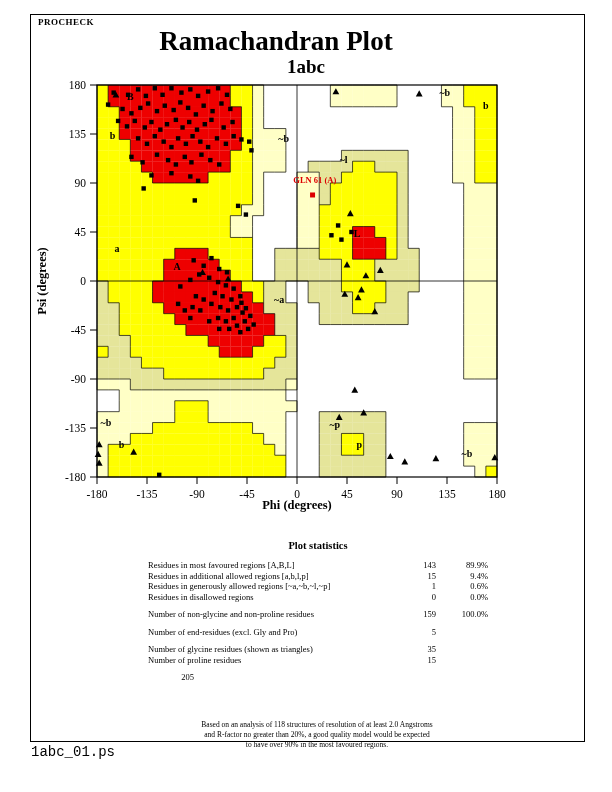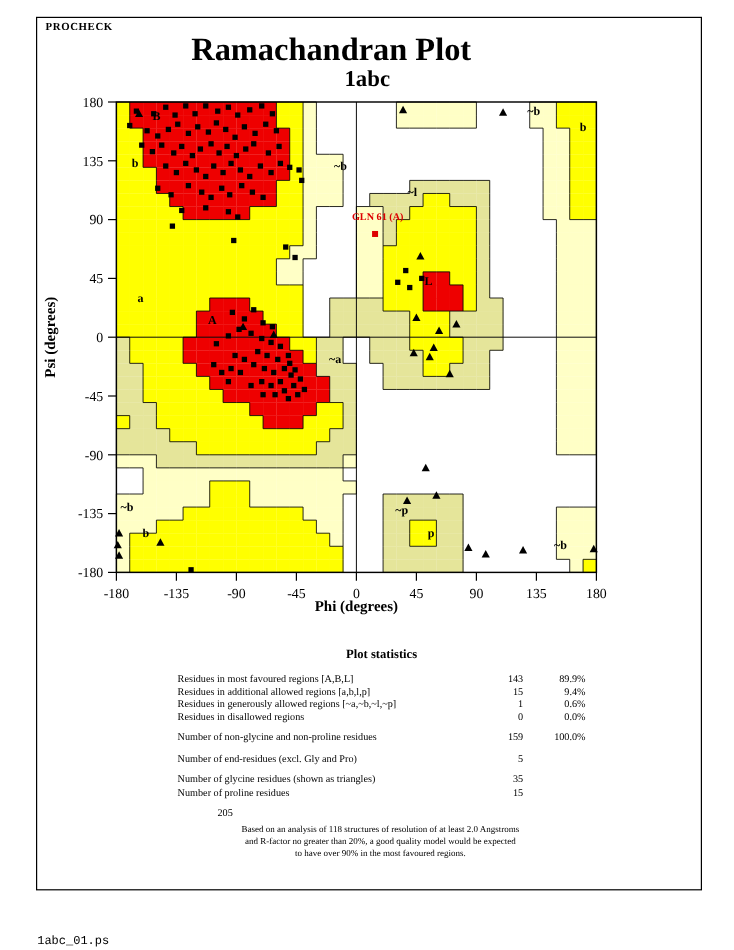--- a/index.html
+++ b/index.html
@@ -13,23 +13,23 @@
   .subtitle{position:absolute;left:0;top:56px;width:612px;text-align:center;
        font-size:19px;font-weight:bold;}
   .plot-svg{position:absolute;left:30px;top:60px;}
   .stats{position:absolute;left:148px;top:528px;width:340px;font-size:8.5px;margin-top:12px;}
   .stats-title{text-align:center;font-weight:bold;font-size:10.5px;margin-bottom:9px;}
   .stat-row{display:flex;line-height:10.5px;}
   .stat-row .lbl{flex:1;}
   .stat-row .val{width:46px;text-align:right;}
   .stat-row .pct{width:52px;text-align:right;}
   .gap{height:7px;}
-  .footnote{position:absolute;left:100px;top:686px;width:434px;text-align:center;
+  .footnote{position:absolute;left:100px;top:720px;width:434px;text-align:center;
        font-size:7.5px;line-height:10px;}
-  .filename{position:absolute;left:31px;top:780px;font-size:10px;font-family:"Liberation Mono","DejaVu Sans Mono",monospace;}
+  .filename{position:absolute;left:31px;top:744px;font-size:14px;font-family:"Liberation Mono","DejaVu Sans Mono",monospace;}
 </style>
 </head>
 <body>
 
 <div class="page-border"></div>
 <div class="procheck">PROCHECK</div>
 <div class="title">Ramachandran Plot</div>
 <div class="subtitle">1abc</div>
 
 <svg class="plot-svg" width="540" height="470">

